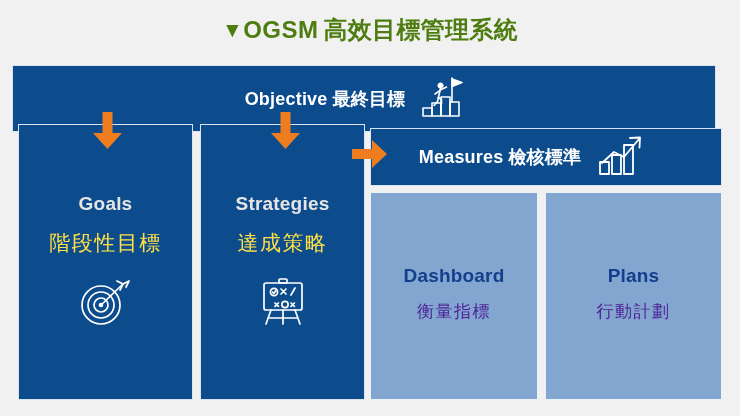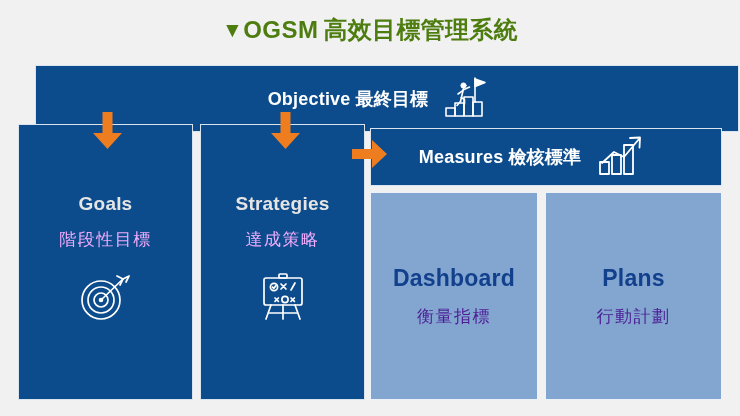--- a/index.html
+++ b/index.html
@@ -42,21 +42,21 @@
   .panel {
     position: absolute;
     box-sizing: border-box;
     border: 1px solid rgba(255,255,255,0.85);
   }
   .blue  { background: #0d4c8c; }
   .light { background: #82a6d0; }
 
   
   #objective-bar {
-    left: 35px;  top: 65px;
+    left: 12px;  top: 65px;
     width: 704px; height: 67px;
   }
   #objective-inner {
     position: absolute;
     left: 0; top: 0; right: 0; bottom: 0;
     display: flex;
     align-items: center;
     justify-content: center;
     gap: 14px;
     padding-right: 18px;
@@ -105,22 +105,22 @@
     align-items: center;
   }
   .col-title-en {
     color: #e5e5e5;
     font-size: 19px;
     font-weight: bold;
     letter-spacing: 0.2px;
     line-height: 1.2;
   }
   .col-title-cjk {
-    color: #f0abfc;
-    font-size: 17px;
+    color: #fde047;
+    font-size: 21px;
     font-weight: normal;
     margin-top: 14px;
     letter-spacing: 1.5px;
     line-height: 1.2;
   }
   .col-icon {
     margin-top: 22px;
     line-height: 0;
   }
 
@@ -136,21 +136,21 @@
   .light-inner {
     position: absolute;
     left: 0; right: 0;
     top: 72px;
     display: flex;
     flex-direction: column;
     align-items: center;
   }
   .light-title-en {
     color: #12408c;
-    font-size: 23px;
+    font-size: 19px;
     font-weight: bold;
     letter-spacing: 0.2px;
     line-height: 1.2;
   }
   .light-title-cjk {
     color: #4c1d95;
     font-size: 17px;
     font-weight: normal;
     margin-top: 14px;
     letter-spacing: 1.5px;

